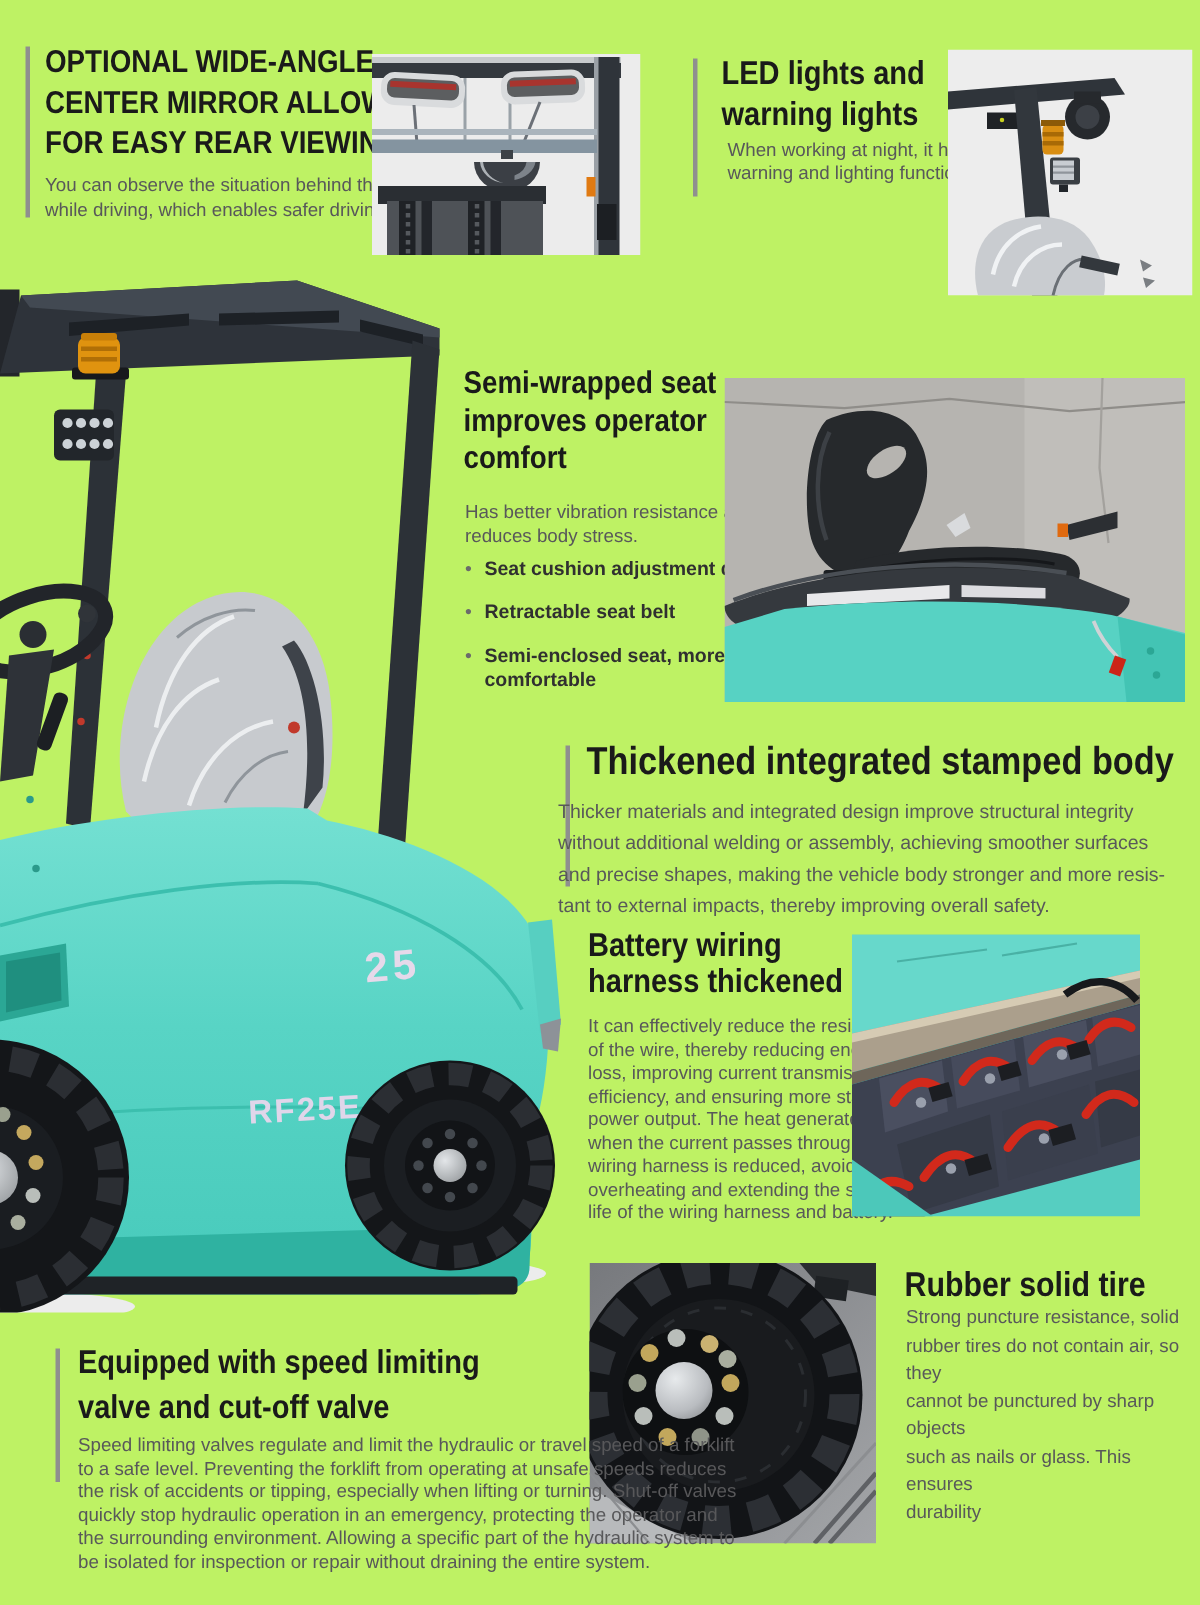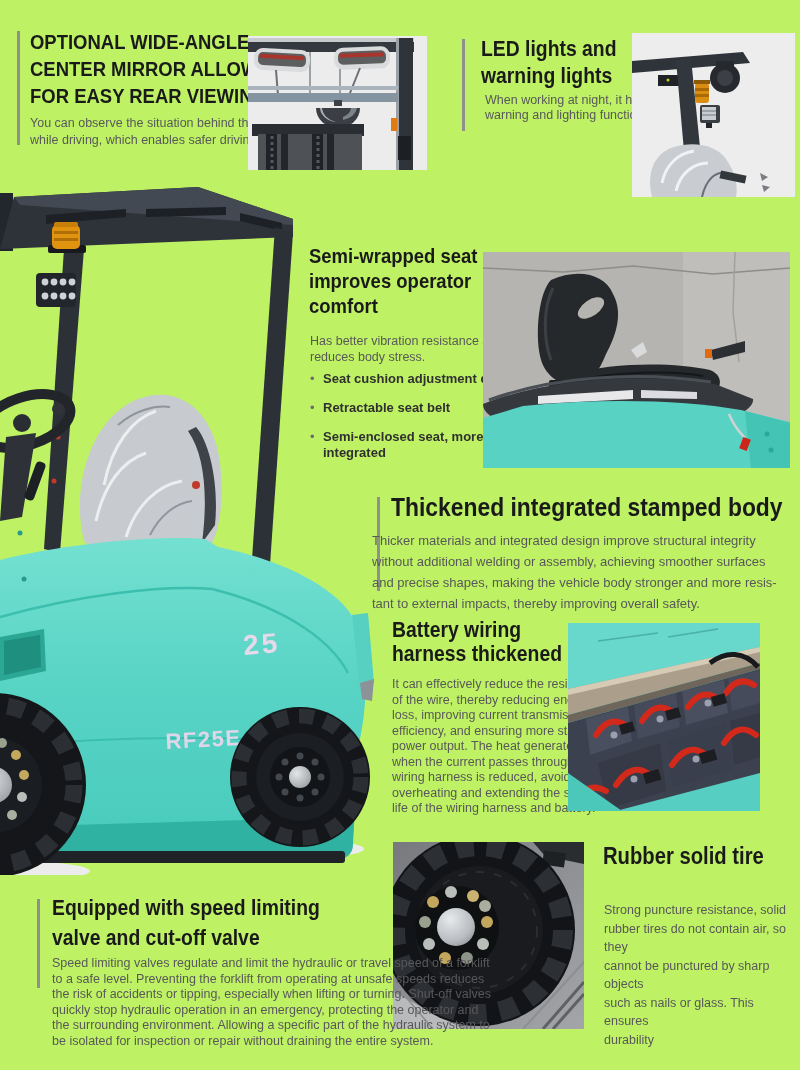--- a/index.html
+++ b/index.html
@@ -221,21 +221,21 @@
       <circle cx="2" cy="558" r="5" fill="#9aa08e"></circle>
       <circle cx="-6" cy="600" r="18" fill="url(#cap)"></circle>
     </g>
   </svg>
 
   <div class="abs hd" style="left:309px;top:243px;font-size:21px;line-height:25px;">Semi-wrapped seat<br>improves operator<br>comfort</div>
   <div class="abs body-txt" style="left:310px;top:333px;line-height:16px;">Has better vibration resistance and<br>reduces body stress.</div>
   <ul class="abs bullets" style="left:310px;top:371px;">
     <li><span class="dot">•</span><span>Seat cushion adjustment dial</span></li>
     <li><span class="dot">•</span><span>Retractable seat belt</span></li>
-    <li><span class="dot">•</span><span>Semi-enclosed seat, more integrated</span></li>
+    <li><span class="dot">•</span><span>Semi-enclosed seat, more comfortable</span></li>
   </ul>
 
   <svg class="abs" style="left:483px;top:252px;" width="307" height="216" viewBox="0 0 307 216">
     <rect width="307" height="216" fill="#b6b4b0"></rect>
     <rect x="200" width="107" height="216" fill="#c0beba"></rect>
     <path d="M0,16 L80,20 L150,14 L230,22 L307,16" stroke="#8f8d89" stroke-width="1.5" fill="none"></path>
     <path d="M252,0 L250,60 L256,110" stroke="#a3a19d" stroke-width="1.5" fill="none"></path>
     <g>
       <path d="M68,28 C95,16 122,22 130,42 C140,60 134,82 123,102 C116,120 108,129 95,133 C78,135 61,124 57,104 C52,80 56,40 68,28 Z" fill="#26292c"></path>
       <ellipse cx="108" cy="56" rx="15" ry="8" fill="#b6b4b0" transform="rotate(-35 108 56)"></ellipse>
@@ -314,21 +314,21 @@
       <rect x="98" y="86" width="14" height="10" transform="rotate(-16 105 91)"></rect>
       <rect x="144" y="72" width="14" height="10" transform="rotate(-16 151 77)"></rect>
       <rect x="76" y="148" width="16" height="11" transform="rotate(-16 84 153)"></rect>
       <rect x="132" y="128" width="16" height="11" transform="rotate(-16 140 133)"></rect>
     </g>
     <path d="M142,40 C158,28 176,28 190,44" stroke="#17191c" stroke-width="5" fill="none"></path>
     <polygon points="0,150 54,188 0,188" fill="#4cc8ba"></polygon>
   </svg>
 
   <div class="abs hd" style="left:603px;top:843px;font-size:23px;line-height:26px;">Rubber solid tire</div>
-  <div class="abs body-txt" style="left:604px;top:901px;line-height:18.5px;">Strong puncture resistance, solid<br>rubber tires do not contain air, so they<br>cannot be punctured by sharp objects<br>such as nails or glass. This ensures<br>durability</div>
+  <div class="abs body-txt" style="left:604px;top:869px;line-height:18.5px;">Strong puncture resistance, solid<br>rubber tires do not contain air, so they<br>cannot be punctured by sharp objects<br>such as nails or glass. This ensures<br>durability</div>
 
   <svg class="abs" style="left:393px;top:842px;" width="191" height="187" viewBox="0 0 191 187">
     <defs>
       <linearGradient id="conc" x1="0" y1="0" x2="1" y2="1">
         <stop offset="0" stop-color="#77797d"></stop>
         <stop offset="1" stop-color="#a3a5a8"></stop>
       </linearGradient>
       <radialGradient id="hubcap" cx="0.35" cy="0.3" r="0.95">
         <stop offset="0" stop-color="#e7eaec"></stop>
         <stop offset="0.6" stop-color="#b9bcc0"></stop>

